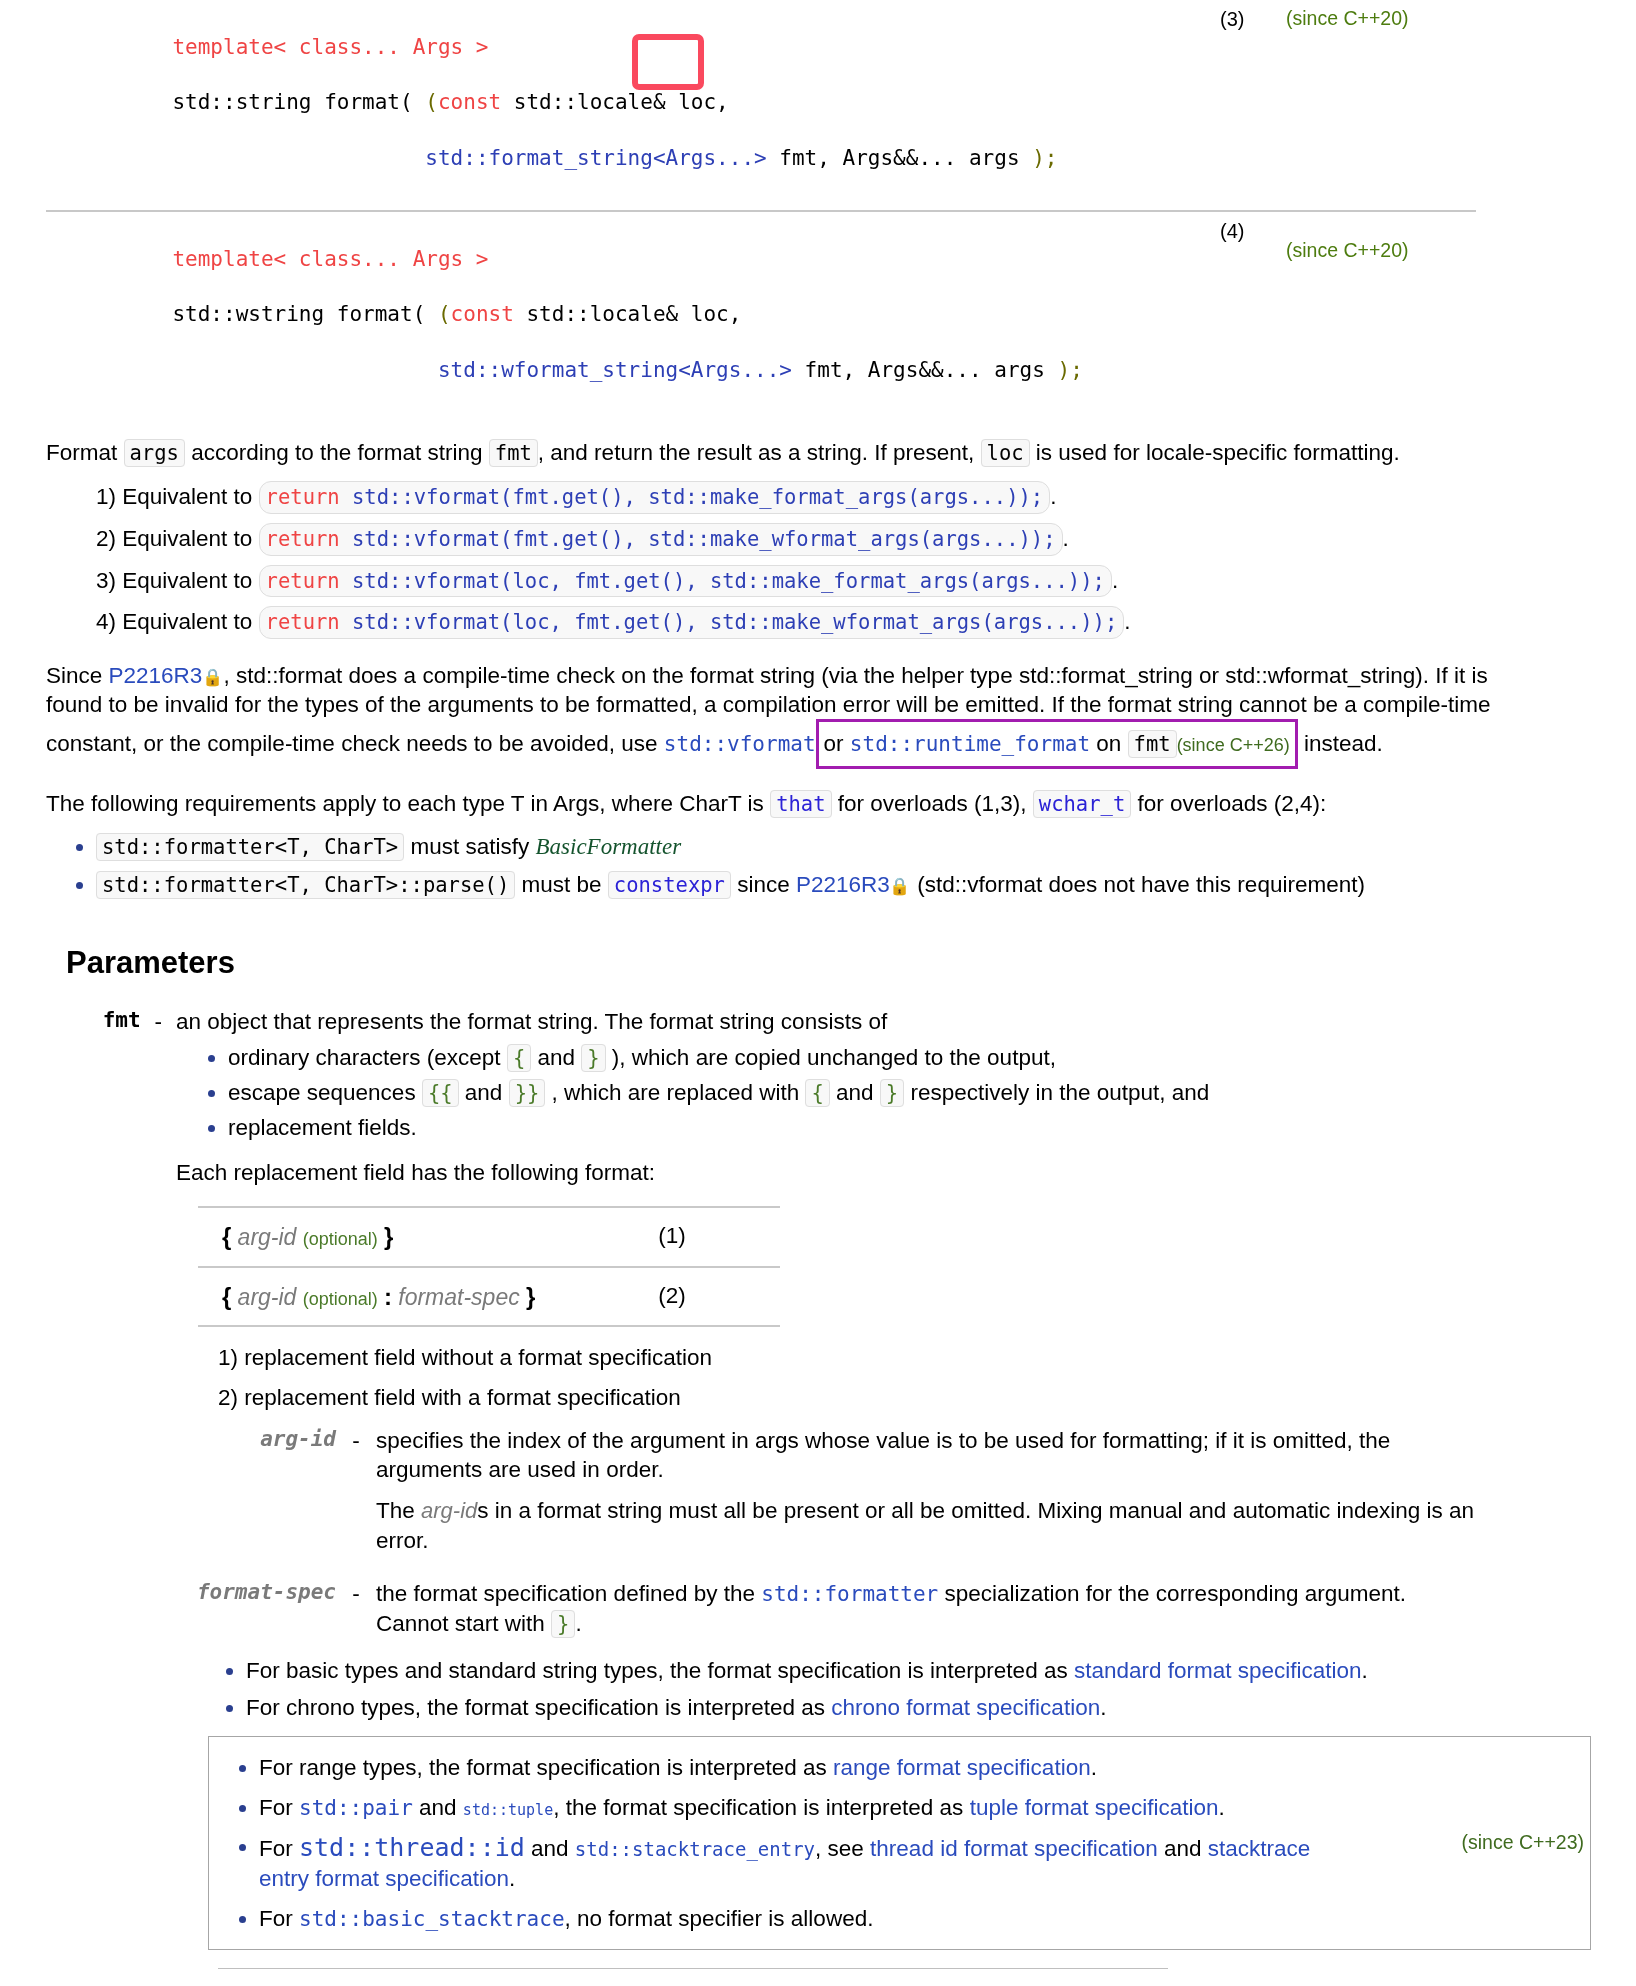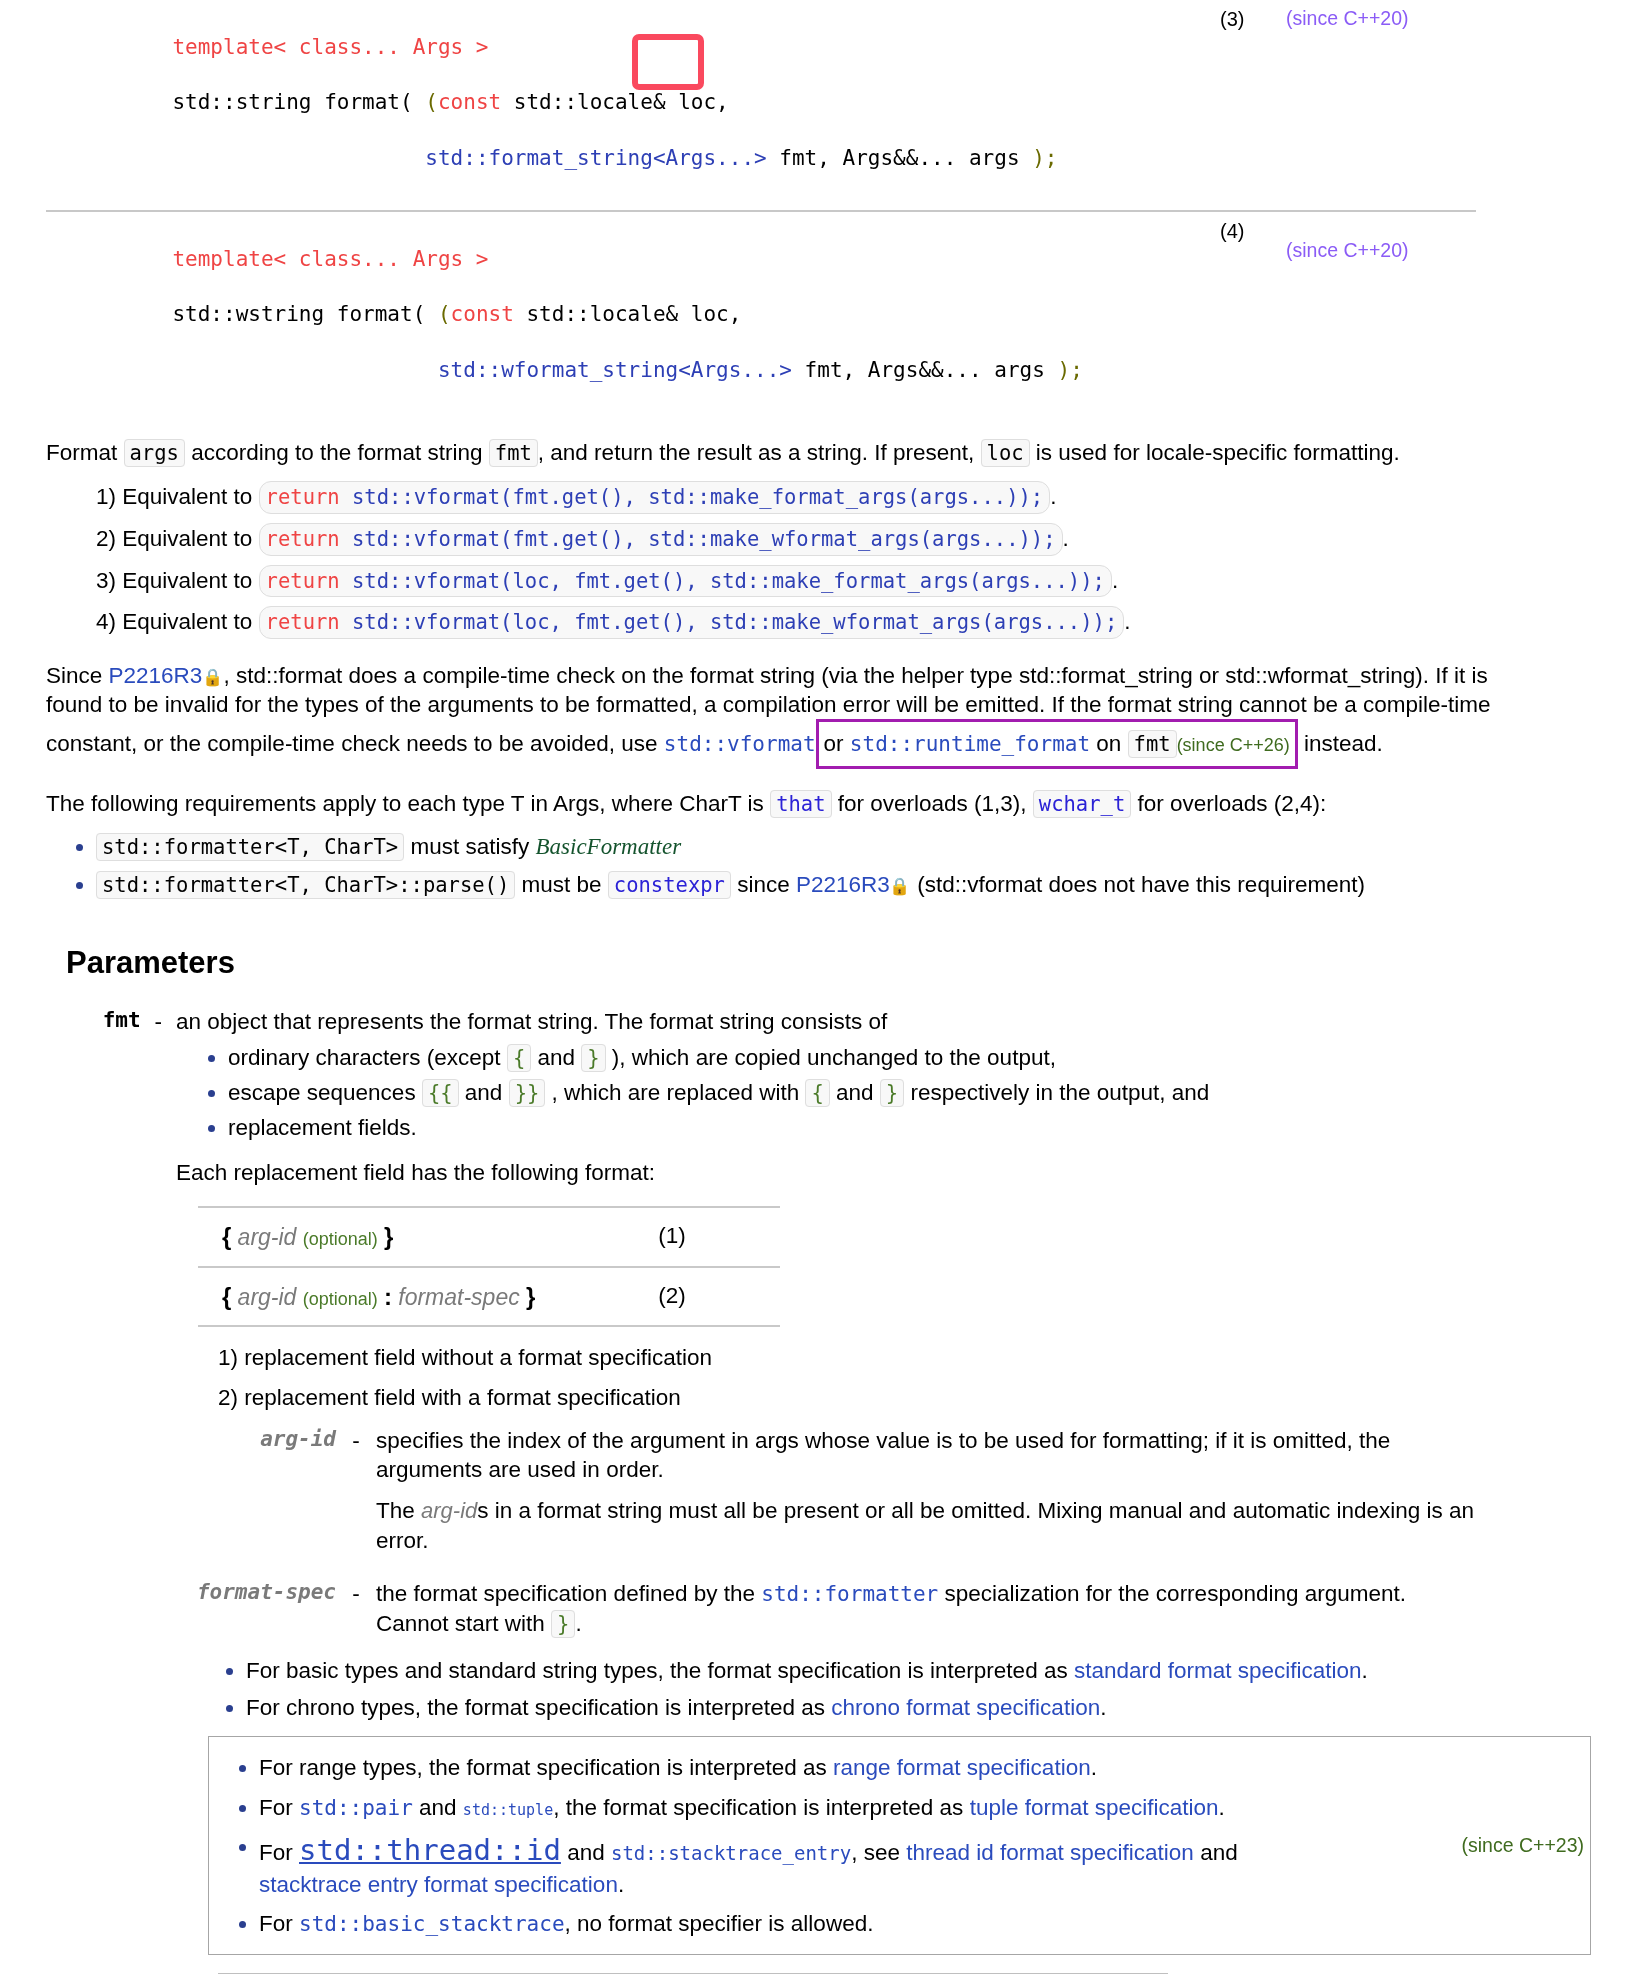--- a/index.html
+++ b/index.html
@@ -24,21 +24,21 @@
 
   
   .sigtable{ width:1430px; margin:0 0 0 46px; border-collapse:collapse; }
   .sigtable td{ vertical-align:top; padding:6px 0 10px 0;}
   .sigtable tr.sep > td{ border-bottom:2px solid #c8c8c8; }
   .sig{
     font-family:"DejaVu Sans Mono","Liberation Mono", monospace;
     font-size:21px; line-height:1.32; white-space:pre;
   }
   .num{ width:66px; text-align:left; font-size:20px; padding-top:26px; color:#000;}
-  .since{ width:190px; color:#8b5cf6; font-size:19.5px; padding-top:26px; white-space:nowrap;}
+  .since{ width:190px; color:#4d7c0f; font-size:19.5px; padding-top:26px; white-space:nowrap;}
   .since.row4{ padding-top:26px; }
 
   
   .redbox{
     position:absolute;
     border:6px solid #fa495e;
     border-radius:7px;
     box-sizing:border-box;
     pointer-events:none;
   }
@@ -310,21 +310,21 @@
   <div class="sincebox" style="margin-left:208px; width:1383px;">
     <span class="label">(since C++23)</span>
     <ul>
       <li>
         <span>For range types, the format specification is interpreted as </span><a class="lnk" href="#">range format specification</a><span>.</span>
       </li>
       <li>
         <span>For </span><a class="lnk mono" style="font-size:21px;" href="#">std::pair</a><span> and </span><a class="lnk mono" style="font-size:15px;" href="#">std::tuple</a><span>, the format specification is interpreted as </span><a class="lnk" href="#">tuple format specification</a><span>.</span>
       </li>
       <li>
-        <span>For </span><a class="lnk mono" style="font-size:29px;text-decoration:underline;" href="#">std::thread::id</a><span> and </span><a class="lnk mono" style="font-size:19px;" href="#">std::stacktrace_entry</a><span>, see </span><a class="lnk" href="#">thread id format specification</a><span> and </span><a class="lnk" href="#">stacktrace entry format specification</a><span>.</span>
+        <span>For </span><a class="lnk mono" style="font-size:25px;" href="#">std::thread::id</a><span> and </span><a class="lnk mono" style="font-size:19px;" href="#">std::stacktrace_entry</a><span>, see </span><a class="lnk" href="#">thread id format specification</a><span> and </span><a class="lnk" href="#">stacktrace entry format specification</a><span>.</span>
       </li>
       <li>
         <span>For </span><a class="lnk mono" style="font-size:21px;" href="#">std::basic_stacktrace</a><span>, no format specifier is allowed.</span>
       </li>
     </ul>
   </div>
 
   <div class="botrule"></div>
 
 </div>

